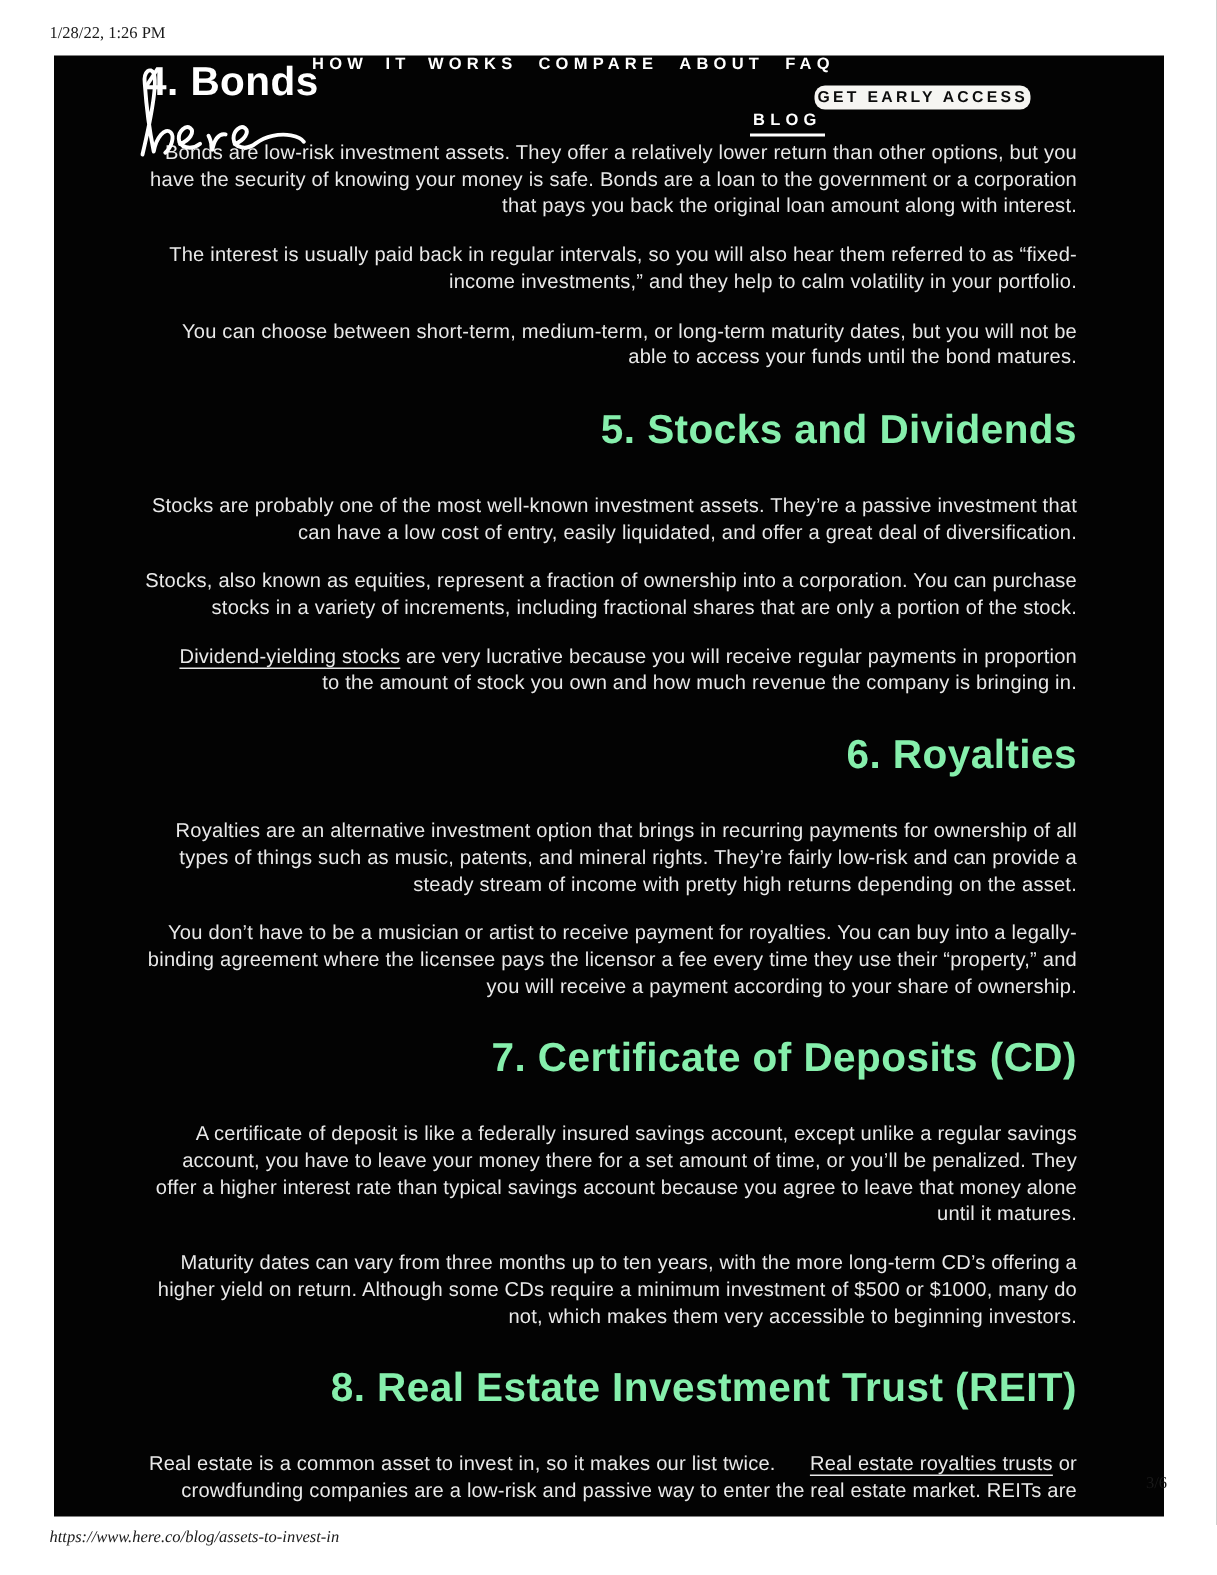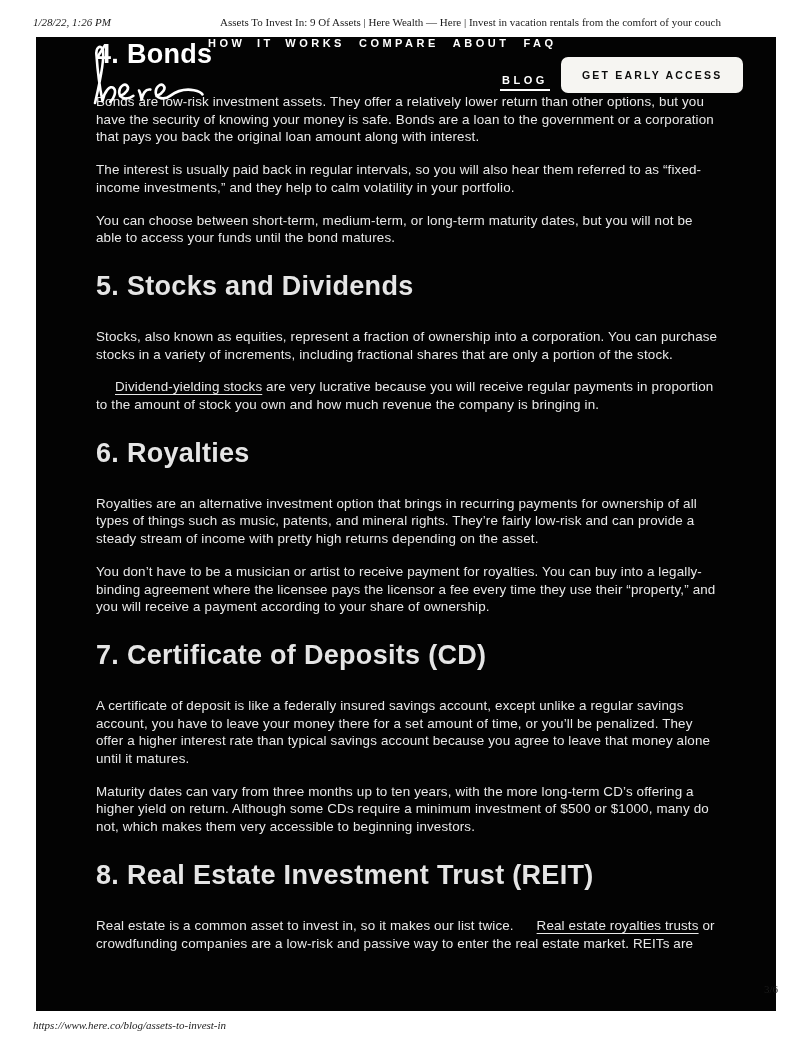--- a/index.html
+++ b/index.html
@@ -2,21 +2,21 @@
 <html><head>
 <meta charset="utf-8">
 <style>
   html,body { margin:0; padding:0; background:#ffffff; }
   .page-root {
     position:relative; width:811px; height:1050px; background:#ffffff;
     font-family:"Liberation Sans", sans-serif; overflow:hidden;
   }
   
   .print-chrome { font-family:"Liberation Serif", serif; font-size:11px; color:#1a1a1a; white-space:nowrap; }
-  .ph-timestamp { position:absolute; left:33px; top:16px;font-style:italic; }
+  .ph-timestamp { position:absolute; left:33px; top:16px; }
   .ph-title { position:absolute; left:220px; top:16px; }
   .pf-url { position:absolute; left:33px; top:1019px;font-style:italic; }
   .pf-page { position:absolute; right:33px; top:983px; }
 
   
   .article-page {
     position:absolute; left:36px; top:37px; width:740px; height:974px;
     background:#030303; overflow:hidden;
   }
 
@@ -31,46 +31,45 @@
     position:absolute; left:172px; top:0; display:flex; gap:14px; z-index:3;
     color:#ffffff; font-size:11px; font-weight:700; letter-spacing:3.5px; word-spacing:5px; white-space:nowrap;
   }
   .nav-item { cursor:pointer; }
   .nav-blog {
     position:absolute; left:464px; top:37px; z-index:3;
     color:#ffffff; font-size:11px; font-weight:700; letter-spacing:3.5px;
     border-bottom:2px solid #ffffff; padding:0 2px 3px; cursor:pointer;
   }
   .cta-button {
-    position:absolute; left:525px; top:20px; height:36px; z-index:3;
+    position:absolute; left:507px; top:20px; height:16px; z-index:3;
     background:#f6f5f2; color:#0c0c0c; border:none; border-radius:7px;
-    display:flex; align-items:center; padding:0 21px;
+    display:flex; align-items:center; padding:0 2px;
     font-family:"Liberation Sans", sans-serif; font-size:10.5px; font-weight:700; letter-spacing:2.2px;
     white-space:nowrap; cursor:pointer;
   }
 
   
-  .article-body { position:absolute; left:60px; top:56px; width:622px; z-index:1; }
+  .article-body { position:absolute; left:60px; top:56px; width:622px; z-index:1;text-align:right; }
   .para {
     margin:0 0 15px; font-size:13.4px; line-height:17.7px; color:#e9e9e9; letter-spacing:.15px;
   }
   .sec-heading {
-    margin:26px 0 28px; font-size:27px; line-height:27px; font-weight:700; color:#e5e5e5; letter-spacing:.3px;
+    margin:26px 0 28px; font-size:27px; line-height:27px; font-weight:700; color:#86efac; letter-spacing:.3px;
   }
   .body-link {
     color:inherit; text-decoration:underline; text-underline-offset:3px; text-decoration-thickness:1px; cursor:pointer;margin-left:19px;
   }
 </style>
 </head>
 <body>
 
 <div class="page-root">
 
   <div class="print-chrome ph-timestamp">1/28/22, 1:26 PM</div>
-  <div class="print-chrome ph-title">Assets To Invest In: 9 Of Assets | Here Wealth — Here | Invest in vacation rentals from the comfort of your couch</div>
 
   <div class="article-page">
 
     <h1 class="article-h1">4. Bonds</h1>
 
     <svg class="logo-svg" width="118" height="64" viewBox="0 0 118 64" fill="none" stroke="#ffffff" stroke-width="2.6" stroke-linecap="round" stroke-linejoin="round">
       <path d="M6,60 C10,43 16.5,14 13.5,6 C11.5,1.5 6.5,4.5 7.5,12.5 C8.5,27 11,46 13.5,58 C15,49 21,41.5 24.8,45.2 C27.6,48 25.2,55.5 21.2,58.8"></path>
       <path d="M31,53 C37.5,50.5 41,45 37.8,42.4 C34.8,40.2 30,44.2 30.2,49.4 C30.4,55.4 38.4,57.6 44.4,52.8"></path>
       <path d="M50,47.5 C52,51 52.2,55 52.6,56.8 C53.6,51 56.4,45.6 61.4,46.6"></path>
       <path d="M67.5,53 C74,50.5 77.5,45 74.3,42.4 C71.3,40.2 66.5,44.2 66.7,49.4 C66.9,55.4 75,57.6 81.5,52.6 C88,47.8 97,45.8 105,47.2 C110,48.2 112.5,49.8 113.5,51.5"></path>
@@ -86,20 +85,21 @@
 
     <button class="cta-button">GET EARLY ACCESS</button>
 
     <div class="article-body">
 
       <p class="para">Bonds are low-risk investment assets. They offer a relatively lower return than other options, but you have the security of knowing your money is safe. Bonds are a loan to the government or a corporation that pays you back the original loan amount along with interest.</p>
       <p class="para">The interest is usually paid back in regular intervals, so you will also hear them referred to as “fixed-income investments,” and they help to calm volatility in your portfolio.</p>
       <p class="para">You can choose between short-term, medium-term, or long-term maturity dates, but you will not be able to access your funds until the bond matures.</p>
 
       <h2 class="sec-heading">5. Stocks and Dividends</h2>
+      <p class="para">Stocks are probably one of the most well-known investment assets. They’re a passive investment that can have a low cost of entry, easily liquidated, and offer a great deal of diversification.</p>
       <p class="para">Stocks, also known as equities, represent a fraction of ownership into a corporation. You can purchase stocks in a variety of increments, including fractional shares that are only a portion of the stock.</p>
       <p class="para"><a class="body-link">Dividend-yielding stocks</a><span> are very lucrative because you will receive regular payments in proportion to the amount of stock you own and how much revenue the company is bringing in.</span></p>
 
       <h2 class="sec-heading">6. Royalties</h2>
       <p class="para">Royalties are an alternative investment option that brings in recurring payments for ownership of all types of things such as music, patents, and mineral rights. They’re fairly low-risk and can provide a steady stream of income with pretty high returns depending on the asset.</p>
       <p class="para">You don’t have to be a musician or artist to receive payment for royalties. You can buy into a legally-binding agreement where the licensee pays the licensor a fee every time they use their “property,” and you will receive a payment according to your share of ownership.</p>
 
       <h2 class="sec-heading">7. Certificate of Deposits (CD)</h2>
       <p class="para">A certificate of deposit is like a federally insured savings account, except unlike a regular savings account, you have to leave your money there for a set amount of time, or you’ll be penalized. They offer a higher interest rate than typical savings account because you agree to leave that money alone until it matures.</p>
       <p class="para">Maturity dates can vary from three months up to ten years, with the more long-term CD’s offering a higher yield on return. Although some CDs require a minimum investment of $500 or $1000, many do not, which makes them very accessible to beginning investors.</p>

